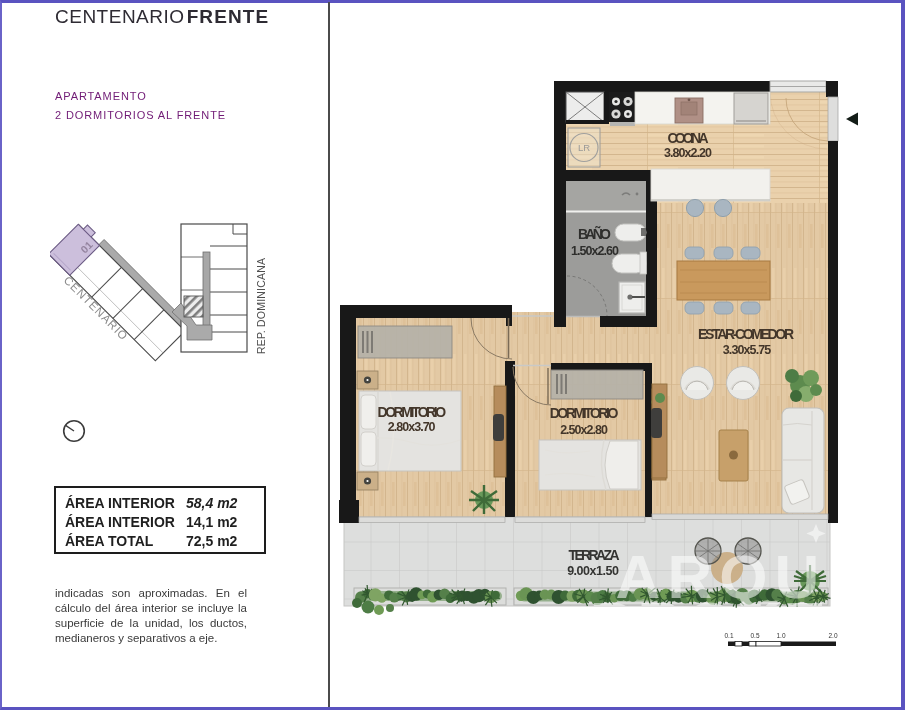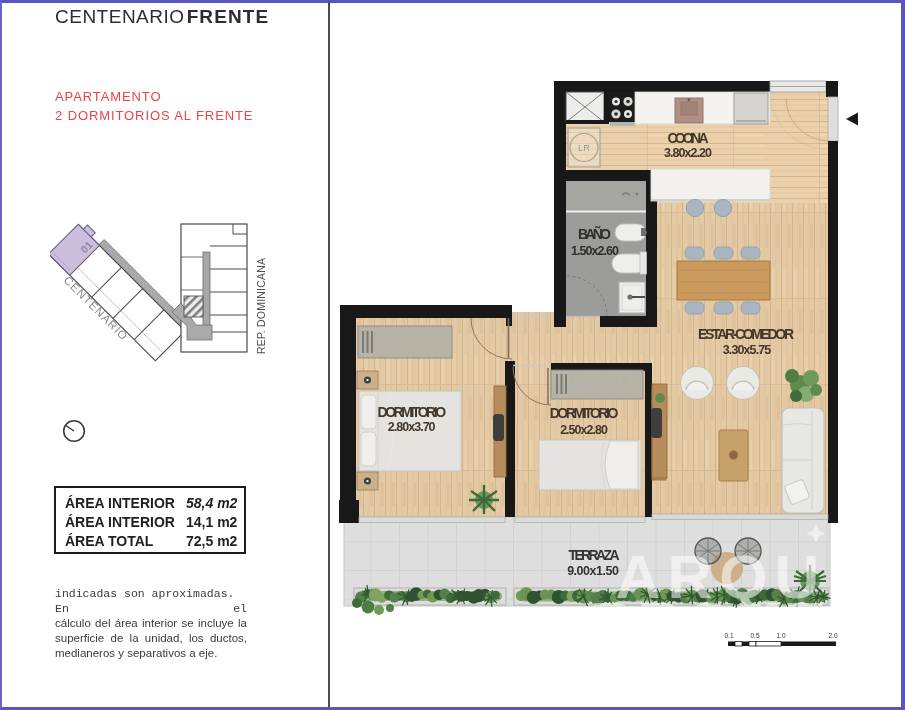--- a/index.html
+++ b/index.html
@@ -7,21 +7,21 @@
        font-family:"Liberation Sans", sans-serif;}
   .abs{position:absolute;}
 </style>
 </head>
 <body>
 
 <div class="abs" style="left:0;top:0;width:905px;height:710px;border-top:3px solid #5a53c0;border-left:2px solid #6a63c8;border-right:4px solid #5a53c0;border-bottom:3px solid #5a53c0;box-sizing:border-box;"></div>
 
 <div class="abs" style="left:55px;top:6px;font-size:19px;line-height:21px;color:#2e2b33;letter-spacing:0.5px;white-space:nowrap;">CENTENARIO <b style="letter-spacing:1.1px;">FRENTE</b></div>
 
-<div class="abs" style="left:55px;top:87px;font-size:13px;color:#ef4444;letter-spacing:0.9px;line-height:19px;">APARTAMENTO<br>2 DORMITORIOS AL FRENTE</div>
+<div class="abs" style="left:55px;top:87px;font-size:11px;color:#701a75;letter-spacing:0.9px;line-height:19px;">APARTAMENTO<br>2 DORMITORIOS AL FRENTE</div>
 
 <svg class="abs" style="left:50px;top:212px;" width="225" height="165" viewBox="0 0 225 165">
   <defs>
     <pattern id="ph" width="6" height="6" patternTransform="rotate(45)" patternUnits="userSpaceOnUse">
       <rect width="6" height="6" fill="#ededed"></rect>
         <rect width="2.6" height="6" fill="#7f7f7f"></rect>
     </pattern>
   </defs>
 
   <g transform="translate(29,13) rotate(45)">
@@ -58,31 +58,31 @@
 
   <text transform="translate(13,69) rotate(45)" font-size="11.5" fill="#8a8a8a" letter-spacing="1" font-family="Liberation Sans, sans-serif">CENTENARIO</text>
   <text transform="translate(215,142) rotate(-90)" font-size="10.5" fill="#4e4e4e" letter-spacing="0.2" font-family="Liberation Sans, sans-serif">REP. DOMINICANA</text>
 </svg>
 
 <svg class="abs" style="left:60px;top:417px;" width="30" height="30" viewBox="0 0 30 30">
   <circle cx="14" cy="14" r="10.3" fill="none" stroke="#3c3c3c" stroke-width="1.6"></circle>
   <line x1="5.2" y1="8.2" x2="14" y2="14" stroke="#3c3c3c" stroke-width="1.4"></line>
 </svg>
 
-<div class="abs" style="left:54px;top:486px;width:192px;height:68px;border:2px solid #1d1d1d;box-sizing:border-box;font-size:14px;color:#1f1f1f;font-weight:bold;">
+<div class="abs" style="left:54px;top:486px;width:212px;height:68px;border:2px solid #1d1d1d;box-sizing:border-box;font-size:14px;color:#1f1f1f;font-weight:bold;">
   <div style="position:absolute;left:9px;top:7px;">ÁREA INTERIOR</div>
     <div style="position:absolute;left:130px;top:7px;font-style:italic;">58,4 m2</div>
   <div style="position:absolute;left:9px;top:26px;">ÁREA INTERIOR</div>
     <div style="position:absolute;left:130px;top:26px;">14,1 m2</div>
   <div style="position:absolute;left:9px;top:45px;">ÁREA TOTAL</div>
     <div style="position:absolute;left:130px;top:45px;">72,5 m2</div>
 </div>
 
 <div class="abs" style="left:55px;top:586px;width:192px;font-size:11.5px;line-height:15.1px;color:#3a3a3a;">
-  <div style="text-align-last:justify;font-family:Liberation Mono, monospace;">indicadas son aproximadas. En el</div>
+  <div style="text-align-last:justify;">indicadas son aproximadas. En el</div>
   <div style="text-align-last:justify;text-align:center;">cálculo del área interior se incluye la</div>
   <div style="text-align-last:justify;">superficie de la unidad, los ductos,</div>
   <div>medianeros y separativos a eje.</div>
 </div>
 
 <div class="abs" style="left:328px;top:2px;width:1.5px;height:705px;background:#4b4b4b;"></div>
 
 <svg class="abs" style="left:335px;top:60px;" width="570" height="650" viewBox="335 60 570 650">
 <defs>
   <pattern id="wv" width="11" height="86" patternUnits="userSpaceOnUse">

